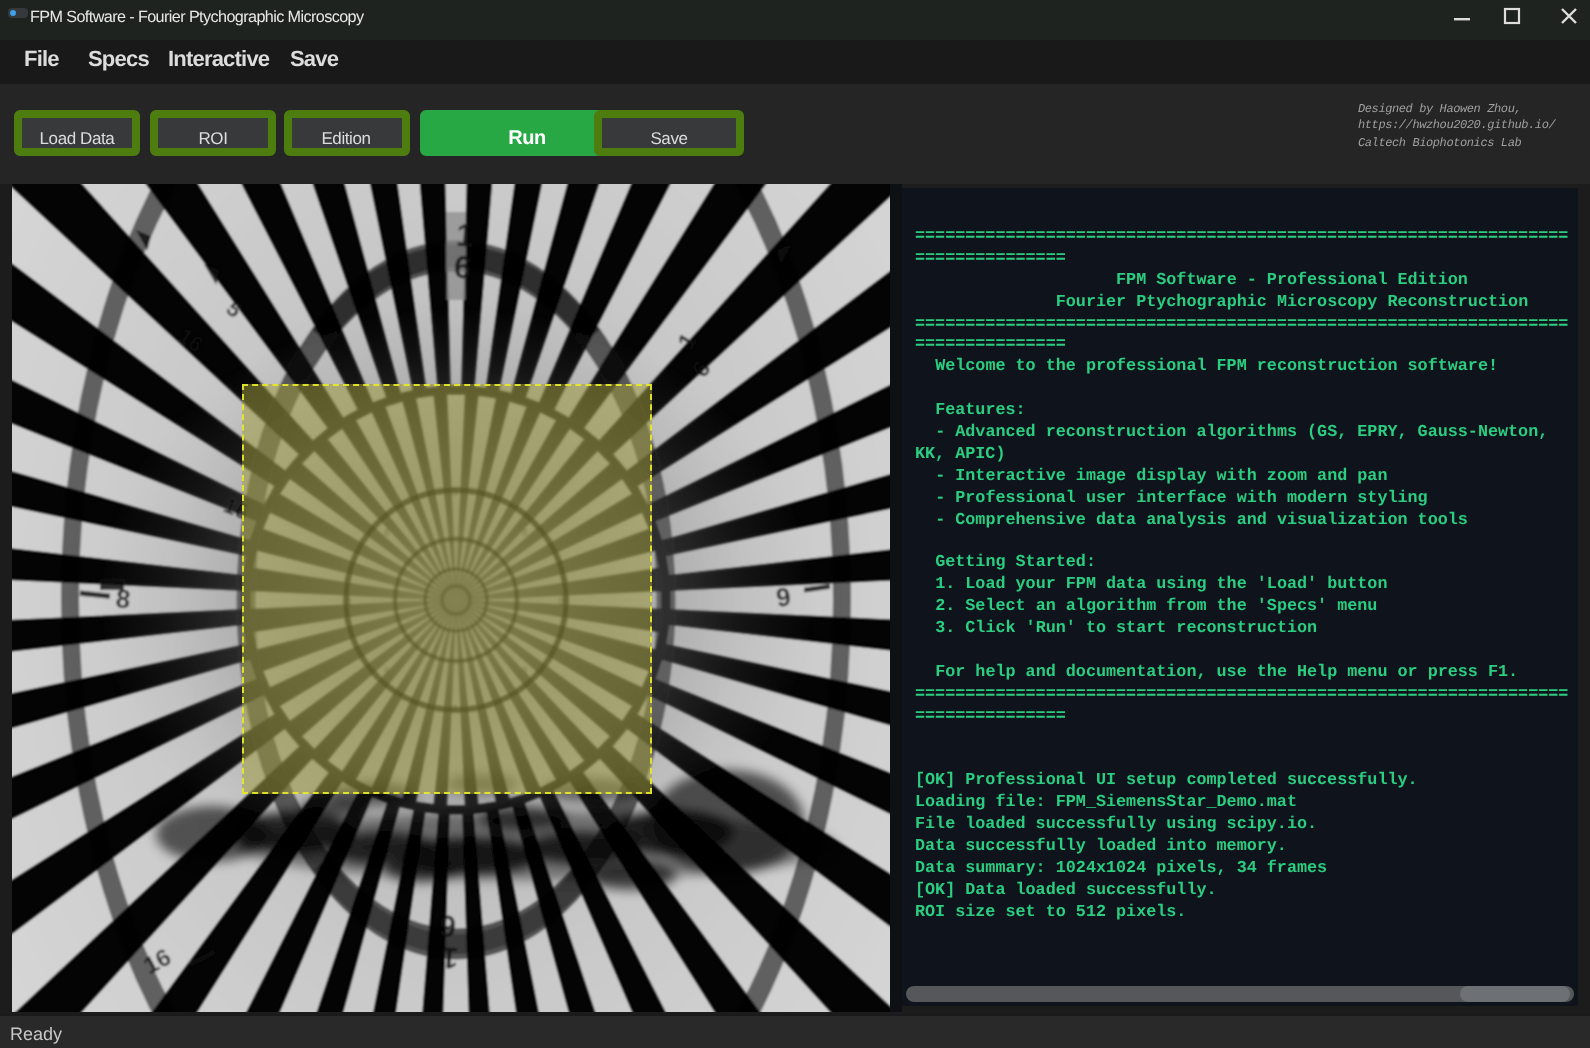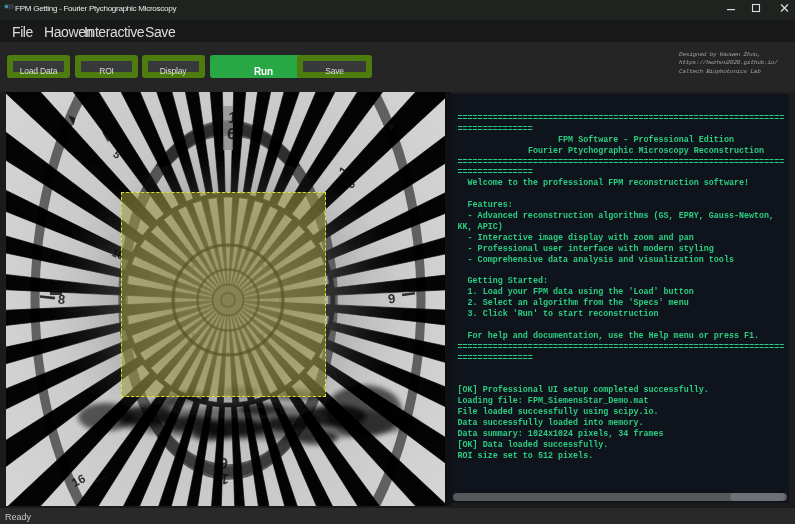--- a/index.html
+++ b/index.html
@@ -3,23 +3,23 @@
 <style>
 * { margin:0; padding:0; box-sizing:border-box; }
 html,body { width:795px; height:524px; background:#1c1c1c; overflow:hidden;
   font-family:"Liberation Sans",sans-serif; }
 #titlebar { position:absolute; left:0; top:0; width:795px; height:20px; background:#1f231f; }
 #tb-icon { position:absolute; left:4px; top:4px; width:10px; height:5px; background:#35393c; border-radius:2px; }
 #tb-icon i { position:absolute; left:1px; top:1px; width:3px; height:3px; background:#3f9fe8; border-radius:50%; }
 #tb-title { position:absolute; left:15px; top:3.5px; font-size:8.1px; color:#e8e8e8; letter-spacing:-0.3px; }
 .wbtn { position:absolute; top:0; color:#dddddd; }
 #menubar { position:absolute; left:0; top:20px; width:795px; height:22px; background:#191919; }
-.mi { position:absolute; top:4px; font-size:14px; letter-spacing:-0.4px; color:#dcdcdc; }
+.mi { position:absolute; top:4px; font-size:11px; letter-spacing:-0.4px; color:#dcdcdc;font-weight:bold; }
 #toolbar { position:absolute; left:0; top:42px; width:795px; height:50px; background:#252526; }
-.btn { position:absolute; top:13px; height:23px; background:#38393a; border:6px solid #4d7c0f;
+.btn { position:absolute; top:13px; height:23px; background:#38393a; border:4px solid #4d7c0f;
   border-radius:3px; color:#dddddd; font-size:8.5px; letter-spacing:-0.2px; text-align:center; line-height:21px; }
 #runbtn { background:#28a745; border-color:#28a745; color:#ffffff; font-weight:bold; font-size:10px; }
 #credit { position:absolute; left:679px; top:9px; font-family:"Liberation Mono",monospace;
   font-style:italic; font-size:6px; letter-spacing:-0.2px; line-height:8.3px; color:#a0a0a0; white-space:pre; }
 #main { position:absolute; left:0; top:92px; width:795px; height:415px; background:#1c1c1c; }
 #imgpanel { position:absolute; left:6px; top:92px; width:439px; height:414px; background:#040404; }
 #roi { position:absolute; left:115px; top:100px; width:205px; height:205px;
   background:rgba(160,156,62,0.52); border:1px dashed rgba(230,230,45,0.95); }
 #console { position:absolute; left:451px; top:94px; width:338px; height:409px; background:#0f141c; }
 #ctext { position:absolute; left:6.5px; top:19px; width:328px;
@@ -29,37 +29,37 @@
 #sbar i { position:absolute; right:2px; top:0; width:55px; height:8px; background:#6d7176; border-radius:4px; }
 #statusbar { position:absolute; left:0; top:507px; width:795px; height:17px; background:#292929;
   border-top:1px solid #1a1a1a; }
 #statusbar span { position:absolute; left:5px; top:4px; font-size:9px; color:#c8c8c8; }
 </style></head>
 <body>
 <div id="titlebar">
   <div id="tb-icon">
       <i></i>
     </div>
-  <div id="tb-title">FPM Getting - Fourier Ptychographic Microscopy</div>
+  <div id="tb-title">FPM Software - Fourier Ptychographic Microscopy</div>
   <svg class="wbtn" style="left:724px" width="71" height="20">
     <rect x="3" y="9" width="8" height="1.2" fill="#ddd"></rect>
     <rect x="28.5" y="4.5" width="7" height="7" fill="none" stroke="#ddd" stroke-width="1.1"></rect>
     <path d="M57 4.5 L64 11.5 M64 4.5 L57 11.5" stroke="#ddd" stroke-width="1.2"></path>
   </svg>
 </div>
 <div id="menubar">
   <div class="mi" style="left:12px">File</div>
-  <div class="mi" style="left:44px">Haowen</div>
+  <div class="mi" style="left:44px">Specs</div>
   <div class="mi" style="left:84px">Interactive</div>
   <div class="mi" style="left:145px">Save</div>
 </div>
 <div id="toolbar">
   <div class="btn" style="left:7px;width:63px">Load Data</div>
   <div class="btn" style="left:75px;width:63px">ROI</div>
-  <div class="btn" style="left:141.5px;width:63px">Display</div>
+  <div class="btn" style="left:141.5px;width:63px">Edition</div>
   <div class="btn" id="runbtn" style="left:209.5px;width:108px">Run</div>
   <div class="btn" style="left:297px;width:75px">Save</div>
   <div id="credit">Designed by Haowen Zhou,
 https://hwzhou2020.github.io/
 Caltech Biophotonics Lab</div>
 </div>
 <div id="main"></div>
 <div style="position:absolute;left:445px;top:92px;width:6px;height:414px;background:#0e1013"></div>
 <div id="imgpanel">
 <svg width="439" height="414" viewBox="0 0 439 414" xmlns="http://www.w3.org/2000/svg" style="position:absolute;left:0;top:0">

